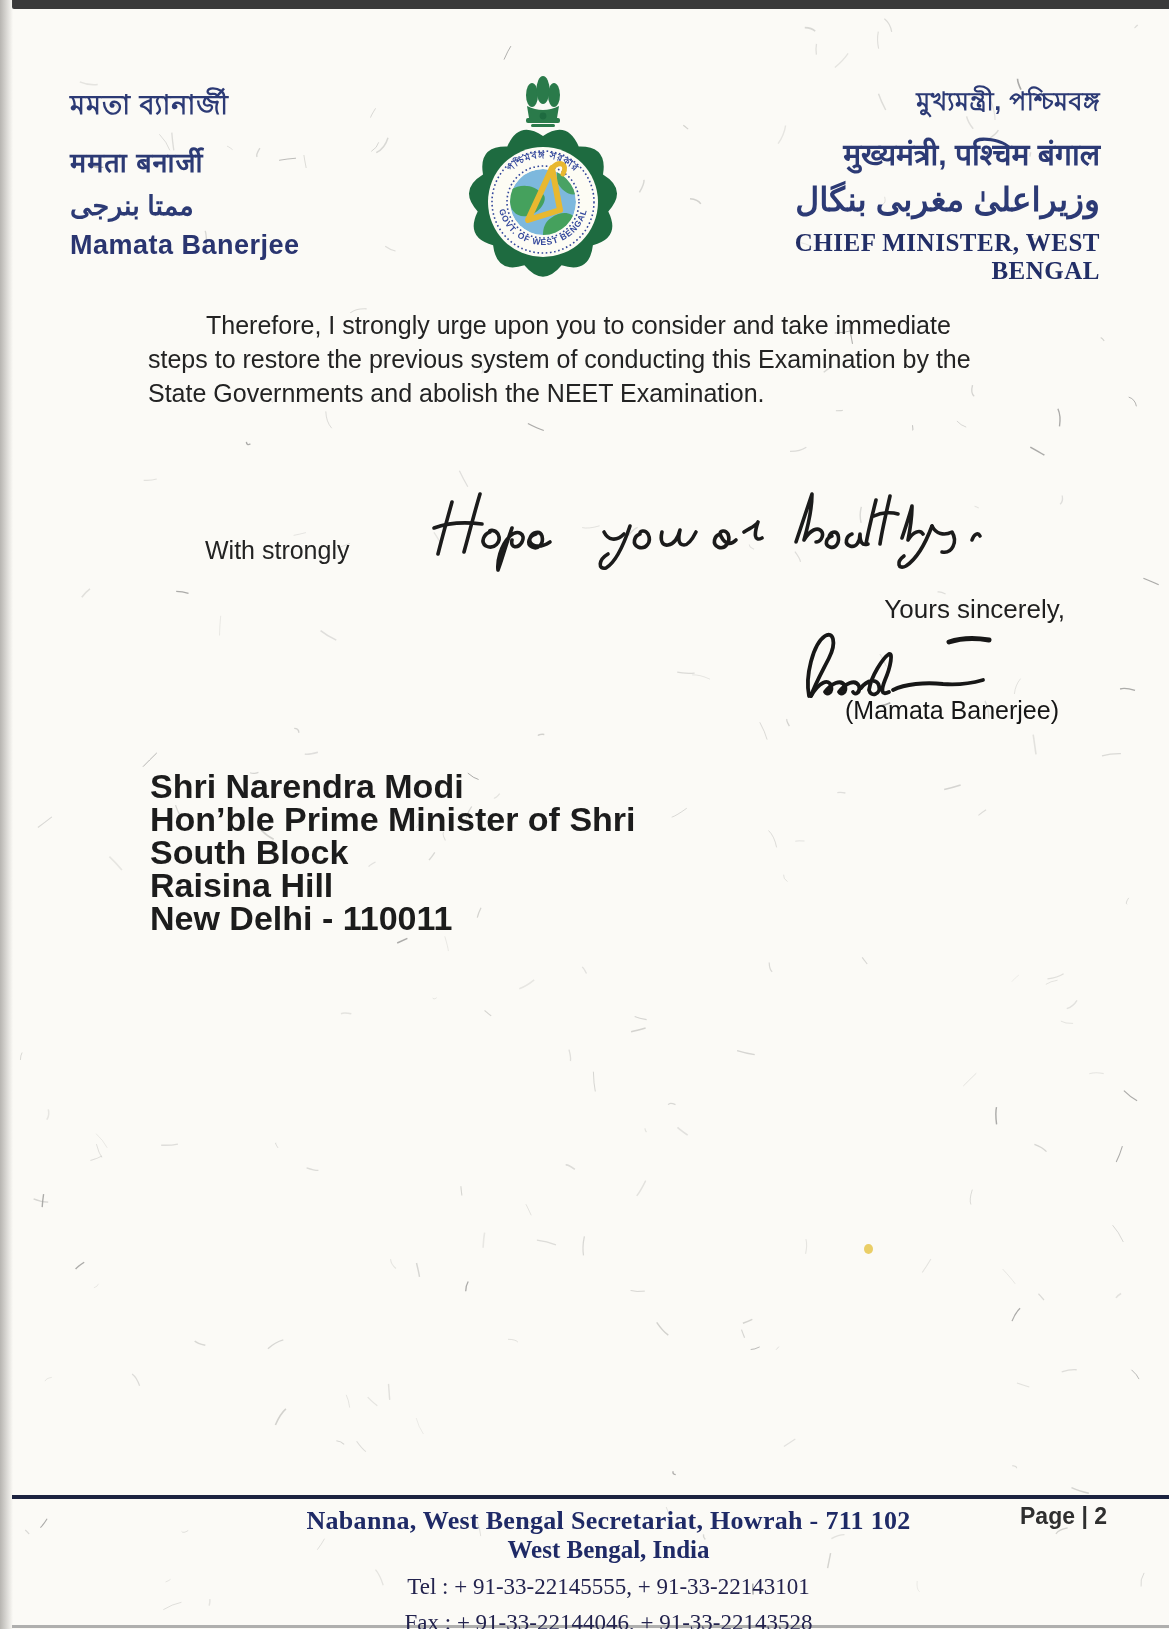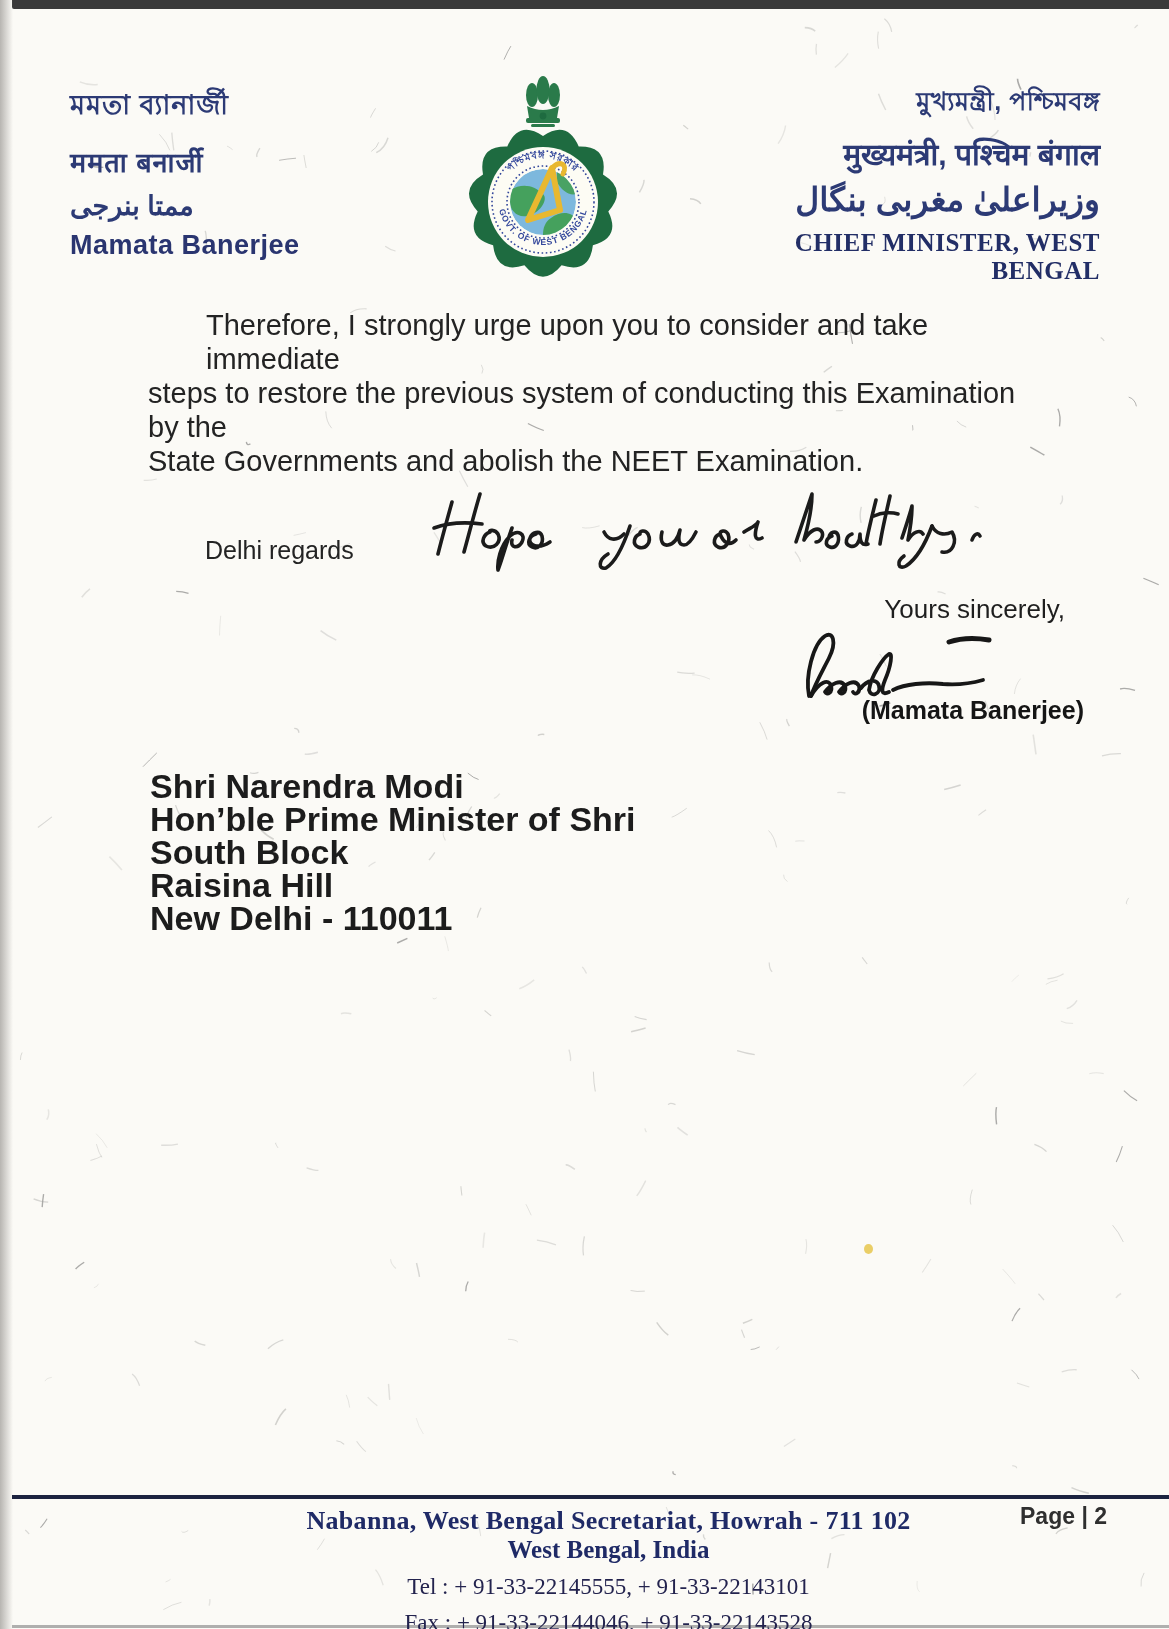--- a/index.html
+++ b/index.html
@@ -28,25 +28,25 @@
   .lh-left .hi{font-size:27px;font-weight:bold;letter-spacing:1px;}
   .lh-left .ur{font-size:27px;font-weight:bold;}
   .lh-left .en{font-size:27px;font-weight:bold;letter-spacing:.5px;color:#2a3570;}
   .lh-right{right:117px;top:82px;width:420px;text-align:right;}
   .lh-right .bn{font-size:25px;font-weight:bold;letter-spacing:.5px;}
   .lh-right .hi{font-size:30px;font-weight:bold;}
   .lh-right .ur{font-size:33px;font-weight:bold;}
   .lh-right .en{font-family:"Liberation Serif",serif;font-size:25px;font-weight:bold;color:#222e66;letter-spacing:.5px;}
 
   
-  .para{left:148px;width:880px;font-size:29px;line-height:34px;color:#232323;}
+  .para{left:148px;width:880px;font-size:25px;line-height:34px;color:#232323;}
   .indent{padding-left:58px;}
   .with-regards{left:205px;top:536px;font-size:25px;color:#232323;}
   .yours{right:152px;top:594px;font-size:26px;color:#1e1e1e;}
-  .signer{right:133px;top:696px;font-size:25px;font-weight:bold;color:#151515;}
+  .signer{right:158px;top:696px;font-size:25px;font-weight:normal;color:#151515;}
 
   
   .recipient{left:150px;top:770px;font-size:34px;font-weight:bold;line-height:33px;color:#1c1c1c;}
 
   
   .footer-rule{left:12px;right:11px;top:1495px;height:4px;background:#1c2340;}
   .footer{left:0;right:0;top:1506px;text-align:center;font-family:"Liberation Serif",serif;color:#1f2a66;}
   .footer .f1{font-size:26px;font-weight:bold;letter-spacing:.3px;}
   .footer .f2{font-size:25px;font-weight:bold;}
   .footer .f3,.footer .f4{font-size:23px;color:#23234e;margin-top:10px;}
@@ -367,21 +367,21 @@
       <path d="M452,18 C448,34 444,50 442,62"></path>
       <path d="M466,14 C462,32 458,48 456,62"></path>
       <path d="M450,34 C458,30 468,30 474,32"></path>
       <path d="M478,56 C482,44 486,32 488,24 C488,36 486,48 484,58 C489,50 496,47 499,52"></path>
       <path d="M508,44 C502,60 494,76 482,84 C474,88 472,80 480,74"></path>
       <path d="M508,44 C512,52 520,54 528,50 C534,60 528,72 518,70"></path>
       <path d="M548,58 C550,52 554,50 556,54"></path>
     </g>
   </svg>
 
-  <div class="abs with-regards">Delhi regards</div>
+  <div class="abs with-regards">With strongly</div>
 
   <div class="abs yours">Yours sincerely,</div>
   <svg class="abs" role="img" aria-label="signature of Mamata Banerjee" style="left:797px;top:628px;" width="215" height="80" viewBox="0 0 215 80">
     <g fill="none" stroke="#171717" stroke-width="3.8" stroke-linecap="round" stroke-linejoin="round">
       <path d="M12,68 C8,48 16,16 28,8 C36,3 40,14 32,30 C26,42 18,56 14,68"></path>
       <path d="M14,68 C22,54 32,50 34,58 C36,64 30,68 28,64 C34,56 44,50 48,58 C50,64 44,68 42,64 C48,56 58,50 62,58 C64,64 58,68 56,64"></path>
       <path d="M64,60 C70,52 80,50 82,58 C84,66 74,70 72,62 C74,48 86,30 92,26 C96,24 94,38 88,52 C84,62 84,68 92,64"></path>
       <path d="M96,62 C108,56 128,54 146,56 C158,57 172,56 186,52"></path>
       <path d="M152,14 C164,10 180,10 192,12" stroke-width="5"></path>
     </g>

